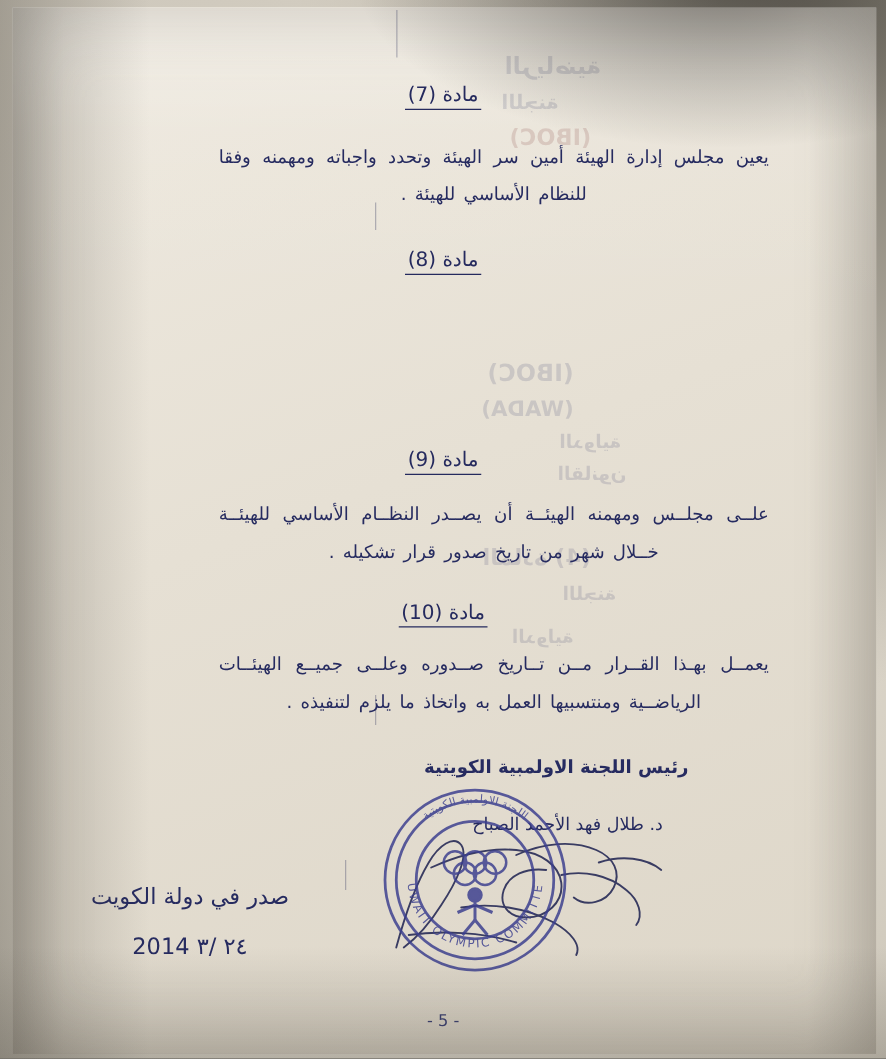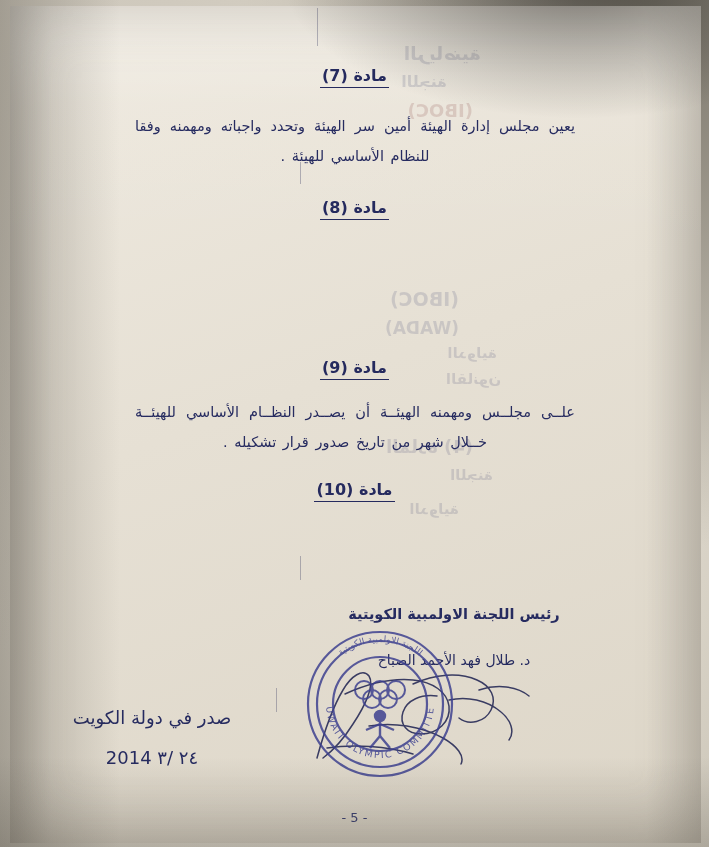--- a/index.html
+++ b/index.html
@@ -68,52 +68,53 @@
   .bleed div { position: absolute; white-space: nowrap; font-weight: bold; }
 
   .content {
     position: absolute;
     inset: 0;
     padding: 0;
   }
   .art-head {
     text-align: center;
     font-size: 16px;
-    font-weight: bold;
+    font-weight: normal;
     color: #252a5e;
     letter-spacing: 0.5px;
   }
   .art-head .u {
     border-bottom: 1.6px solid #252a5e;
     padding: 0 2px 2px 2px;
     display: inline-block;
   }
   .para {
     font-size: 14.5px;
     line-height: 2.05;
     color: #262b60;
     text-align: justify;
     text-align-last: center;
     word-spacing: 2px;
     direction: rtl;
+    margin-left: 40px;
   }
   .blk { position: absolute; }
 
   
   #a7h  { top: 66px;  left: 0; right: 0; }
   #a7p  { top: 112px; left: 135px; width: 440px; }
   #a8h  { top: 198px; left: 0; right: 0; }
   #a8p  { top: 236px; left: 135px; width: 440px; }
   #a9h  { top: 358px; left: 0; right: 0; }
   #a9p  { top: 398px; left: 135px; width: 440px; }
   #a10h { top: 480px; left: 0; right: 0; }
   #a10p { top: 518px; left: 135px; width: 440px; }
 
   #sign-title {
-    top: 606px; right: 105px; width: 300px;
+    top: 606px; right: 114px; width: 300px;
     text-align: center; font-size: 14.5px; font-weight: bold; color: #262b60;
   }
   #sign-name {
     top: 652px; right: 120px; width: 270px;
     text-align: center; font-size: 14px; color: #262b60;
   }
   #issued {
     top: 698px; left: 62px; width: 180px;
     text-align: center; font-size: 18px; color: #262b60; line-height: 2.2;
   }
@@ -179,20 +180,21 @@
     </div>
 
     <div class="blk art-head" id="a9h">
       <span class="u">مادة (9)</span>
     </div>
     <div class="blk para" id="a9p">علــى مجلــس ومهمنه الهيئــة أن يصــدر النظــام الأساسي للهيئــة خــلال شهر من تاريخ صدور قرار تشكيله .</div>
 
     <div class="blk art-head" id="a10h">
       <span class="u">مادة (10)</span>
     </div>
+    <div class="blk para" id="a10p">يعمــل بهـذا القــرار مــن تــاريخ صــدوره وعلــى جميــع الهيئــات الرياضــية ومنتسبيها العمل به واتخاذ ما يلزم لتنفيذه .</div>
 
     <div class="blk" id="sign-title">رئيس اللجنة الاولمبية الكويتية</div>
     <div class="blk" id="sign-name">د. طلال فهد الأحمد الصباح</div>
 
     <div class="blk" id="issued">
       <div>صدر في دولة الكويت</div>
       <div>٢٤ /٣ 2014</div>
     </div>
 
     <div class="blk" id="pagenum">- 5 -</div>

